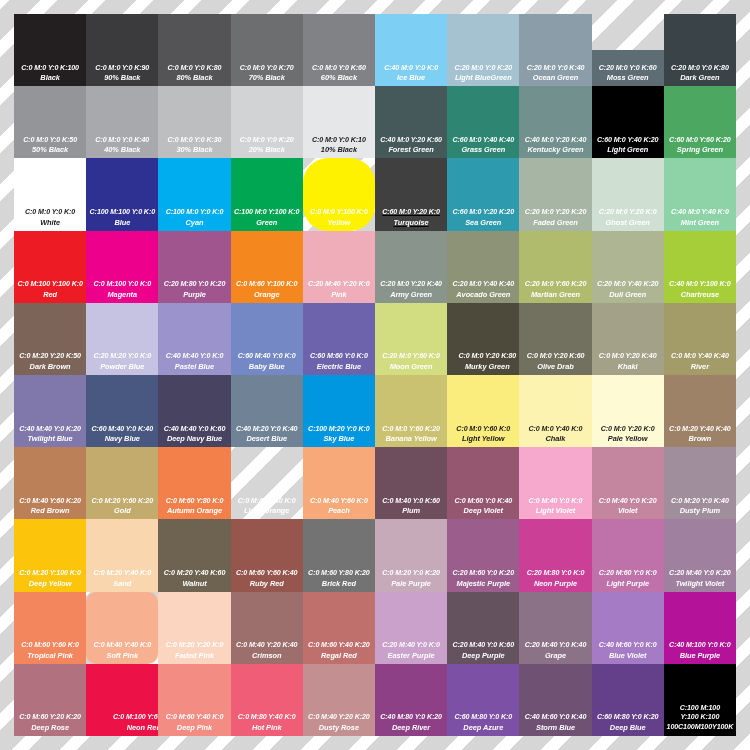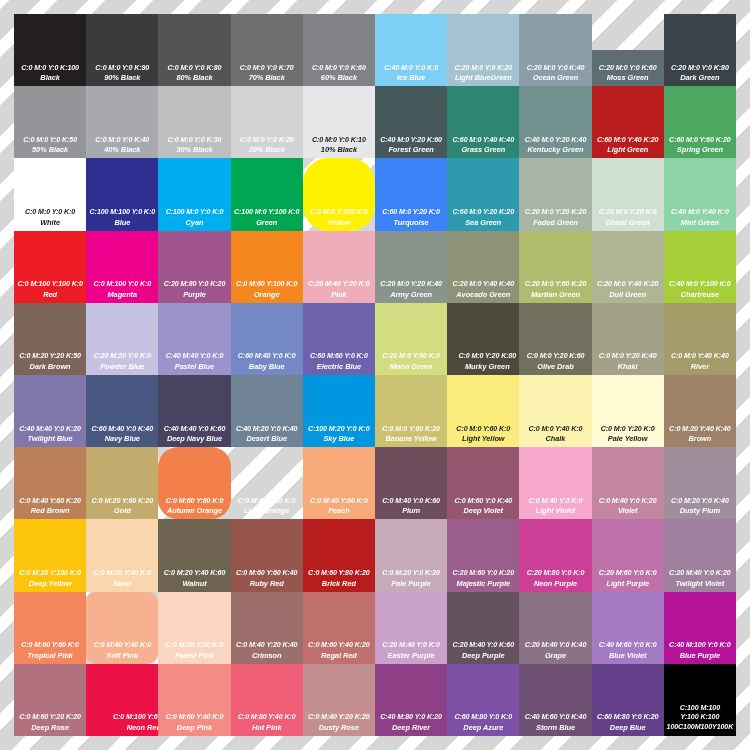--- a/index.html
+++ b/index.html
@@ -150,21 +150,21 @@
       <div class="cname">Forest Green</div>
     </div>
     <div class="swatch light-text" style="background-color: rgb(46, 134, 114);">
       <div class="cmyk">C:60 M:0 Y:40 K:40</div>
       <div class="cname">Grass Green</div>
     </div>
     <div class="swatch light-text" style="background-color: rgb(114, 145, 142);">
       <div class="cmyk">C:40 M:0 Y:20 K:40</div>
       <div class="cname">Kentucky Green</div>
     </div>
-    <div class="swatch light-text" style="background-color: #b91c1c;">
+    <div class="swatch light-text" style="background-color: #000000;">
       <div class="cmyk">C:60 M:0 Y:40 K:20</div>
       <div class="cname">Light Green</div>
     </div>
     <div class="swatch light-text" style="background-color: rgb(76, 168, 97);">
       <div class="cmyk">C:60 M:0 Y:60 K:20</div>
       <div class="cname">Spring Green</div>
     </div>
     <div class="swatch dark-text" style="background-color: rgb(255, 255, 255);">
       <div class="cmyk">C:0 M:0 Y:0 K:0</div>
       <div class="cname">White</div>
@@ -178,21 +178,21 @@
       <div class="cname">Cyan</div>
     </div>
     <div class="swatch light-text" style="background-color: rgb(0, 166, 81);">
       <div class="cmyk">C:100 M:0 Y:100 K:0</div>
       <div class="cname">Green</div>
     </div>
     <div class="swatch light-text" style="background-color: rgb(255, 242, 0); border-radius: 25px;">
       <div class="cmyk">C:0 M:0 Y:100 K:0</div>
       <div class="cname">Yellow</div>
     </div>
-    <div class="swatch light-text" style="background-color: #3b82f6;">
+    <div class="swatch light-text" style="background-color: #404040; text-decoration: underline;">
       <div class="cmyk">C:60 M:0 Y:20 K:0</div>
       <div class="cname">Turquoise</div>
     </div>
     <div class="swatch light-text" style="background-color: rgb(46, 154, 173);">
       <div class="cmyk">C:60 M:0 Y:20 K:20</div>
       <div class="cname">Sea Green</div>
     </div>
     <div class="swatch light-text" style="background-color: rgb(167, 181, 164);">
       <div class="cmyk">C:20 M:0 Y:20 K:20</div>
       <div class="cname">Faded Green</div>
@@ -326,21 +326,21 @@
       <div class="cname">Brown</div>
     </div>
     <div class="swatch light-text" style="background-color: rgb(188, 128, 89);">
       <div class="cmyk">C:0 M:40 Y:60 K:20</div>
       <div class="cname">Red Brown</div>
     </div>
     <div class="swatch light-text" style="background-color: rgb(194, 171, 109);">
       <div class="cmyk">C:0 M:20 Y:60 K:20</div>
       <div class="cname">Gold</div>
     </div>
-    <div class="swatch light-text" style="background-color: rgb(243, 128, 74); border-radius: 20px;">
+    <div class="swatch light-text" style="background-color: rgb(243, 128, 74);">
       <div class="cmyk">C:0 M:60 Y:80 K:0</div>
       <div class="cname">Autumn Orange</div>
     </div>
     <div class="swatch light-text">
       <div class="cmyk">C:0 M:40 Y:80 K:0</div>
       <div class="cname">Light Orange</div>
     </div>
     <div class="swatch light-text" style="background-color: rgb(248, 169, 122);">
       <div class="cmyk">C:0 M:40 Y:60 K:0</div>
       <div class="cname">Peach</div>
@@ -374,21 +374,21 @@
       <div class="cname">Sand</div>
     </div>
     <div class="swatch light-text" style="background-color: rgb(109, 99, 80);">
       <div class="cmyk">C:0 M:20 Y:40 K:60</div>
       <div class="cname">Walnut</div>
     </div>
     <div class="swatch light-text" style="background-color: rgb(151, 86, 77);">
       <div class="cmyk">C:0 M:60 Y:60 K:40</div>
       <div class="cname">Ruby Red</div>
     </div>
-    <div class="swatch light-text" style="background-color: #b91c1c;">
+    <div class="swatch light-text" style="background-color: #737373;">
       <div class="cmyk">C:0 M:60 Y:80 K:20</div>
       <div class="cname">Brick Red</div>
     </div>
     <div class="swatch light-text" style="background-color: rgb(198, 170, 185);">
       <div class="cmyk">C:0 M:20 Y:0 K:20</div>
       <div class="cname">Pale Purple</div>
     </div>
     <div class="swatch light-text" style="background-color: rgb(155, 93, 140);">
       <div class="cmyk">C:20 M:60 Y:0 K:20</div>
       <div class="cname">Majestic Purple</div>

